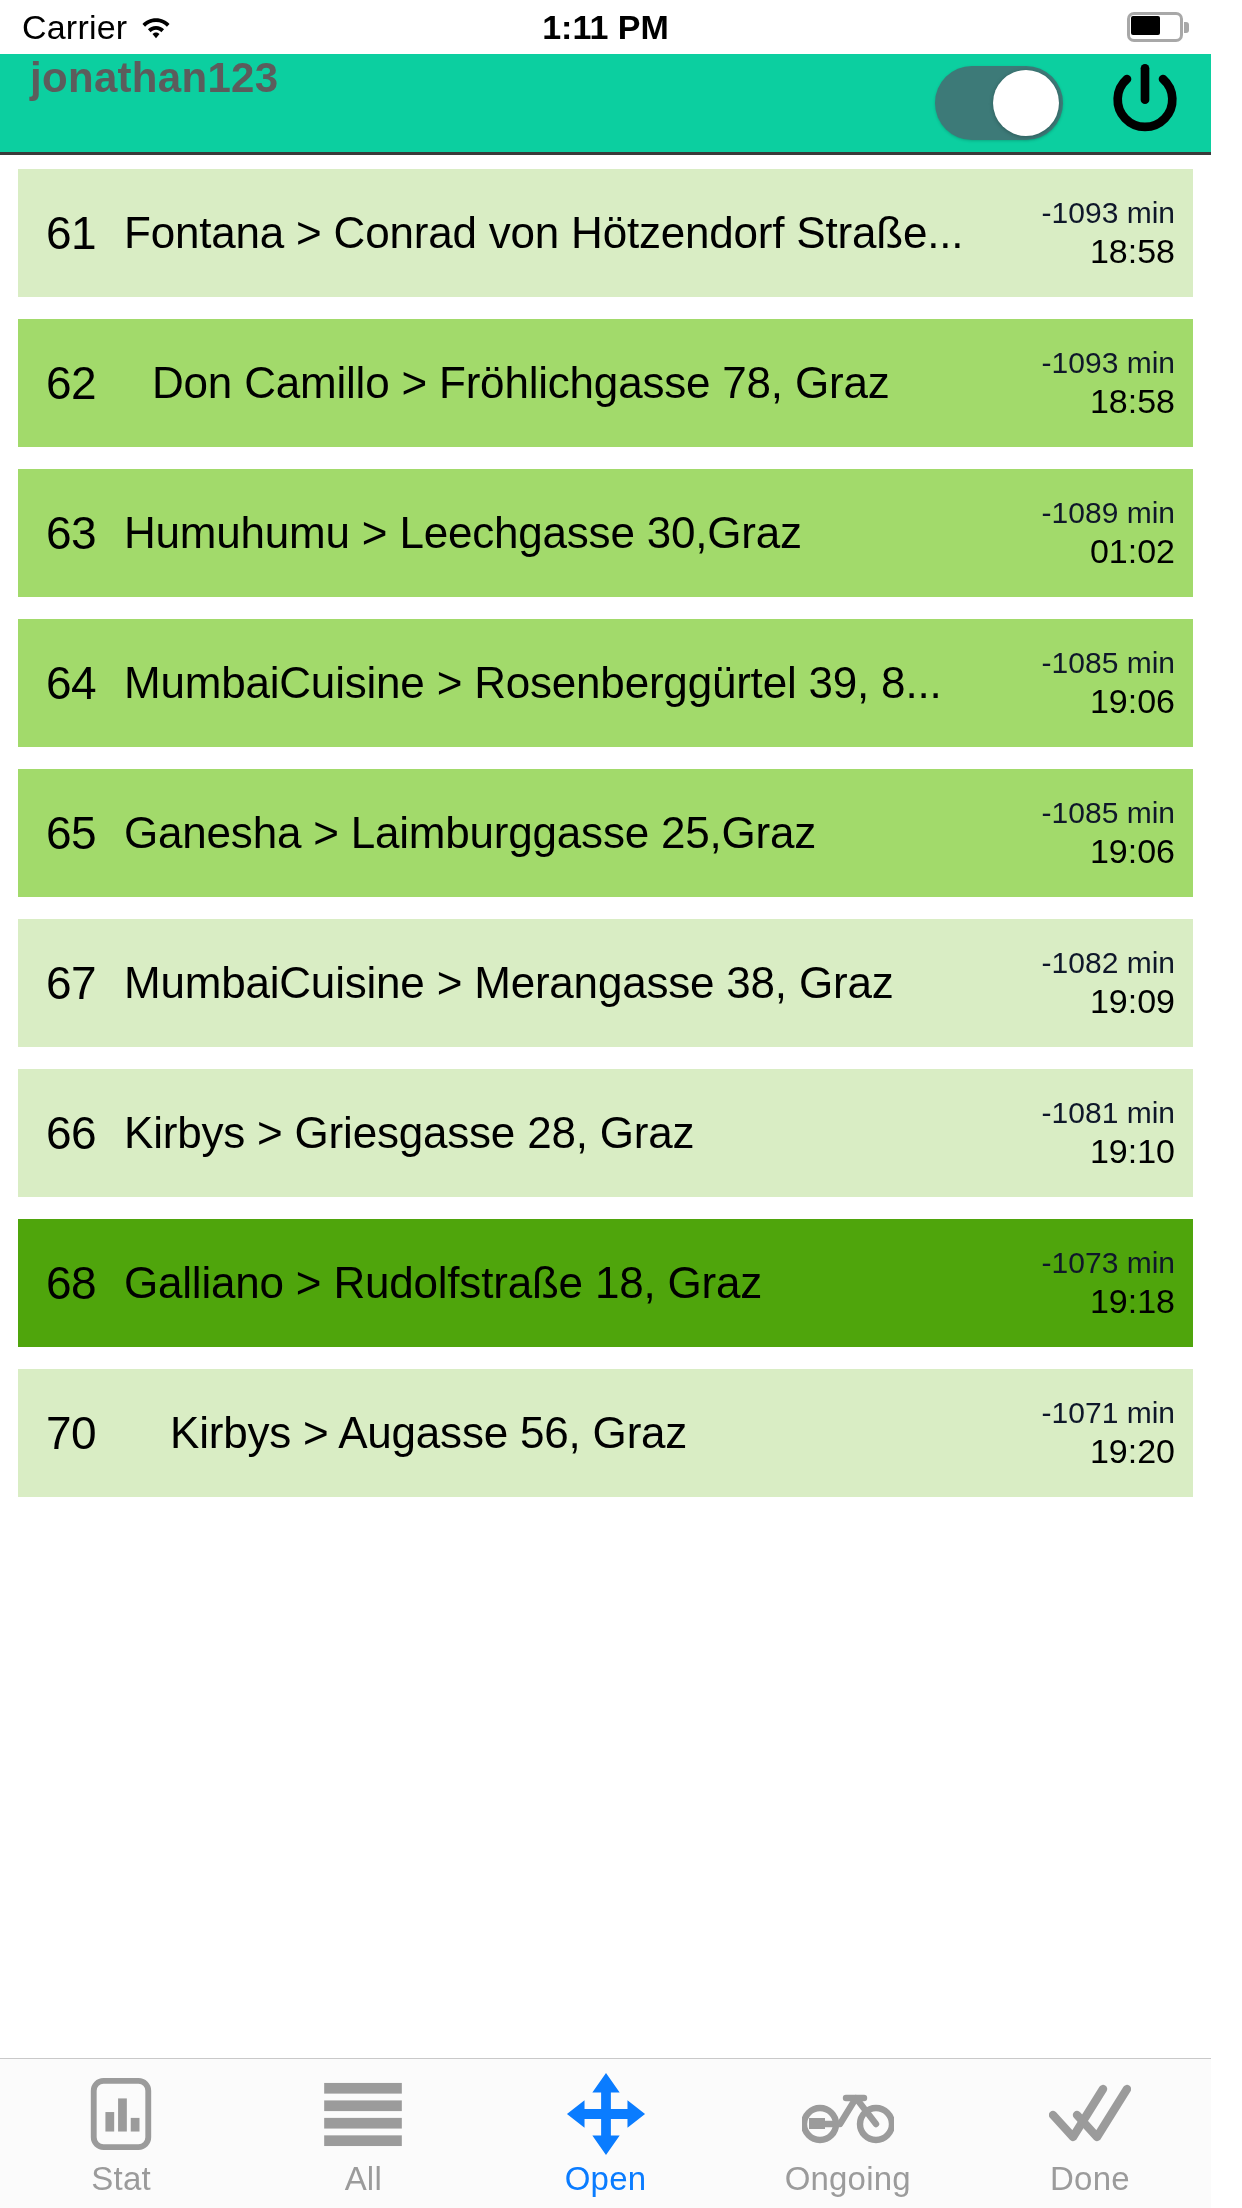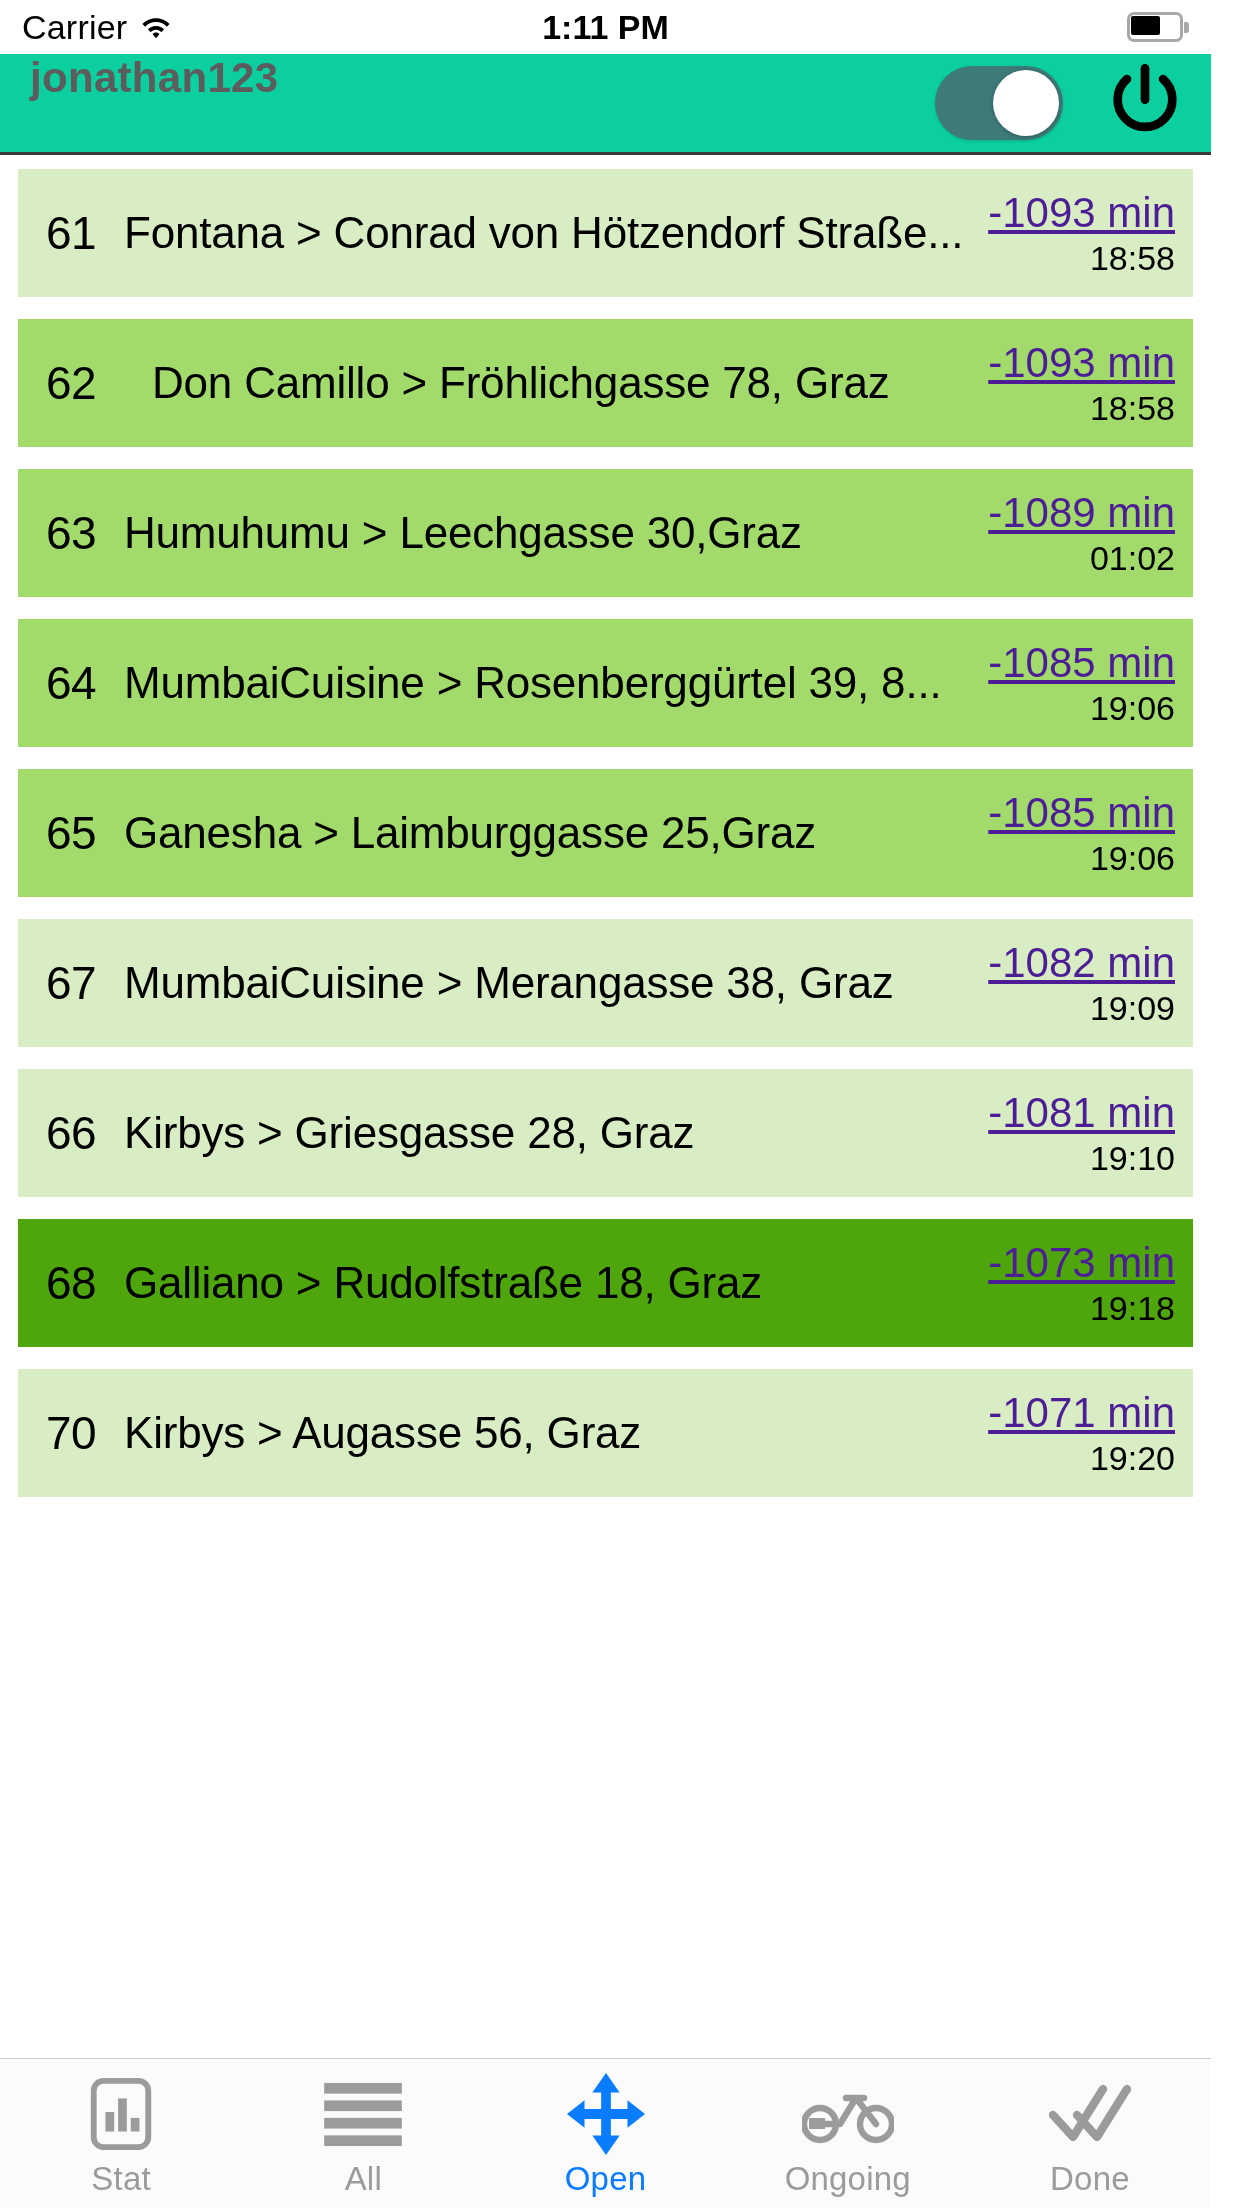--- a/index.html
+++ b/index.html
@@ -92,21 +92,21 @@
     margin-left: 4px;
     white-space: nowrap; overflow: hidden;
     flex: 1 1 auto; letter-spacing: -.2px;
   }
   .row-meta {
     flex: 0 0 auto; text-align: right;
     display: flex; flex-direction: column;
     justify-content: center; line-height: 1.18;
     padding-left: 14px;
   }
-  .row-eta { font-size: 42px; color: #4c1d95; text-decoration: underline; }
+  .row-eta { font-size: 30px; color: #0f172a; }
   .row-time { font-size: 34px; color: #000; }
 
   
   .tabbar {
     flex: 0 0 150px; height: 150px;
     background: #fbfbfb;
     border-top: 1px solid #c9c9c9;
     display: flex; align-items: stretch;
   }
   .tab {
@@ -217,21 +217,21 @@
         </span>
       </div>
       <div class="row" style="background: rgb(79, 165, 12);">
         <span class="row-id">68</span>
         <span class="row-title">Galliano &gt; Rudolfstraße 18, Graz</span>
         <span class="row-meta">
           <span class="row-eta">-1073 min</span>
           <span class="row-time">19:18</span>
         </span>
       </div>
-      <div class="row" style="background: rgb(217, 237, 196);">
+      <div class="row" style="background: rgb(217, 237, 196); gap: 46px;">
         <span class="row-id">70</span>
         <span class="row-title">Kirbys &gt; Augasse 56, Graz</span>
         <span class="row-meta">
           <span class="row-eta">-1071 min</span>
           <span class="row-time">19:20</span>
         </span>
       </div>
     </div>
 
   <div class="tabbar" id="tabbar">

